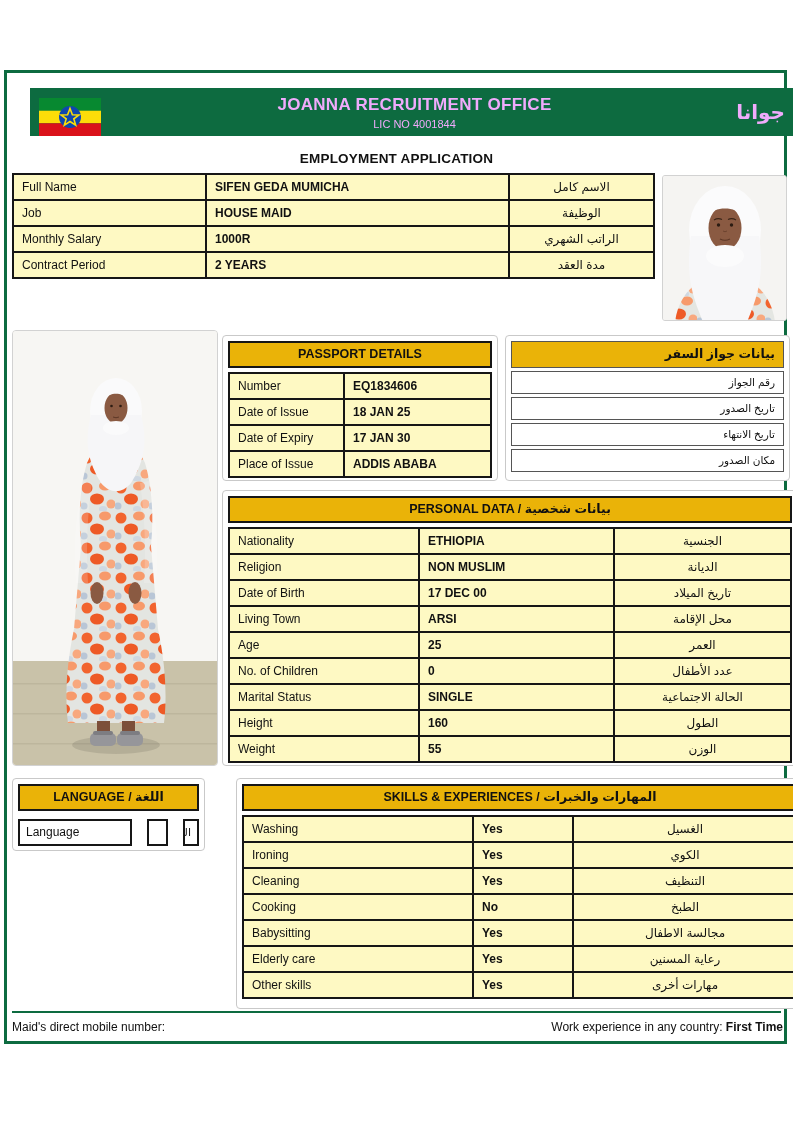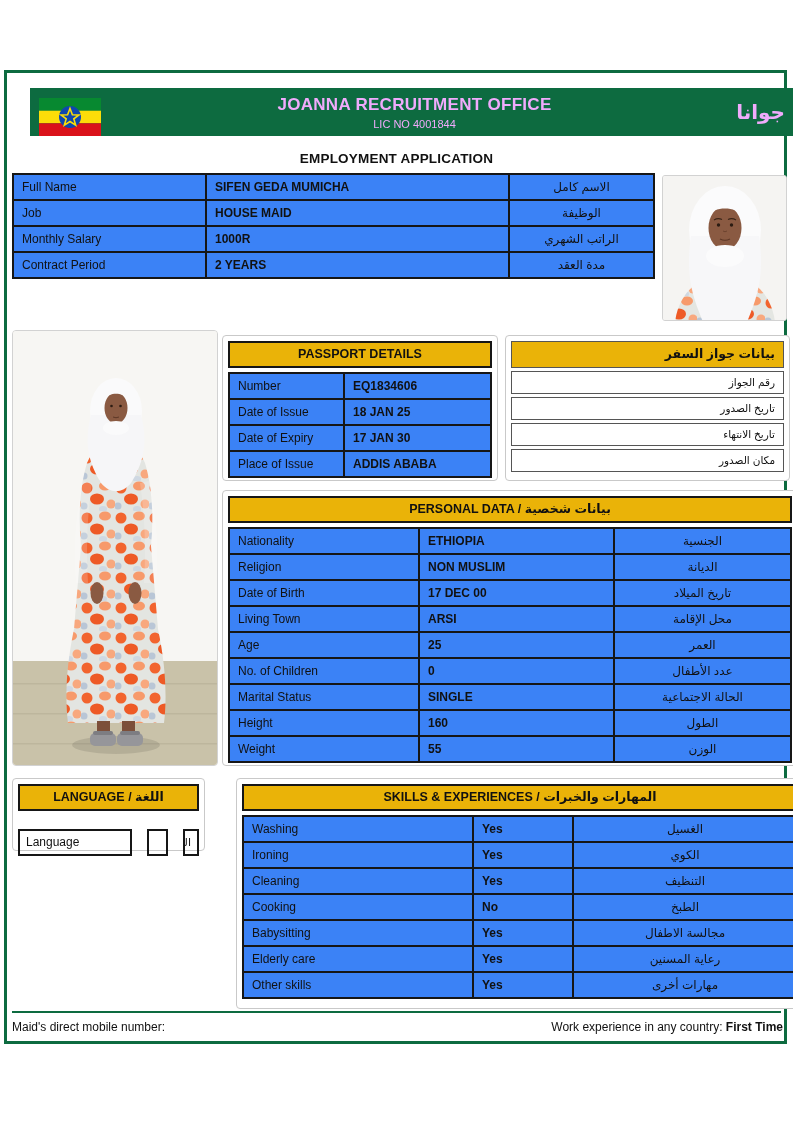--- a/index.html
+++ b/index.html
@@ -26,21 +26,21 @@
   .org-name { font-size:17px; font-weight:bold; letter-spacing:.3px; }
   .lic-no { font-size:11px; margin-top:3px; }
   .band-ar { position:absolute; right:14px; top:12px; font-size:20px; font-weight:bold; }
 
   .doc-title {
     position:absolute; left:0; top:151px; width:793px;
     text-align:center; font-size:13.5px; font-weight:bold; letter-spacing:.2px;
   }
 
   
-  table.data { border-collapse:collapse; table-layout:fixed; background:#3b82f6; }
+  table.data { border-collapse:collapse; table-layout:fixed; background:#fef9c3; }
   table.data td {
     border:2px solid #161616; height:26px; padding:0 8px;
     font-size:12px; overflow:hidden; white-space:nowrap; vertical-align:middle;
   }
   td.lbl { font-weight:normal; }
   td.val { font-weight:bold; }
   td.arc { text-align:center; font-size:11px; }
 
   .top-table { position:absolute; left:12px; top:173px; width:643px; }
   .top-table td { height:27px; }
@@ -77,21 +77,21 @@
     font-size:10.5px; text-align:right; padding:4px 8px 0 0;
     overflow:hidden; white-space:nowrap;
   }
   .ar-row:first-of-type { margin-top:4px; }
 
   .card-personal { left:222px; top:490px; width:576px; height:276px; }
   .card-personal table { width:100%; margin-top:4px; }
   .card-personal td { font-size:11.5px; height:26px; }
 
   .card-language { left:12px; top:778px; width:193px; height:73px; }
-  .lang-row { display:flex; margin-top:18px; height:27px;gap:12px; }
+  .lang-row { display:flex; margin-top:8px; height:27px;gap:12px; }
   .lang-cell {
     border:2px solid #161616; height:27px; padding:0 6px;
     font-size:12px; line-height:23px; overflow:hidden; white-space:nowrap;
   }
   .lang-cell.l { width:117px; }
   .lang-cell.m { width:21px; margin-left:3px; }
   .lang-cell.r { flex:1; margin-left:3px; text-align:right; font-size:11px; }
 
   .card-skills { left:236px; top:778px; width:568px; height:231px; }
   .card-skills table { width:100%; margin-top:4px; }

